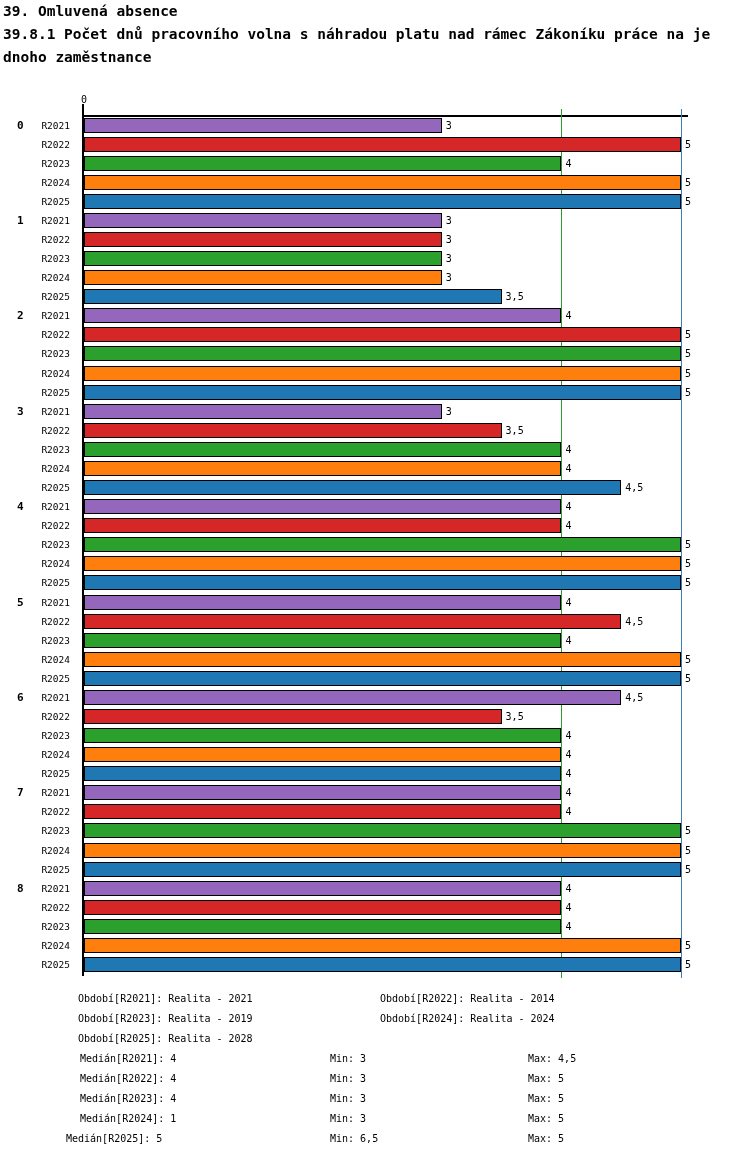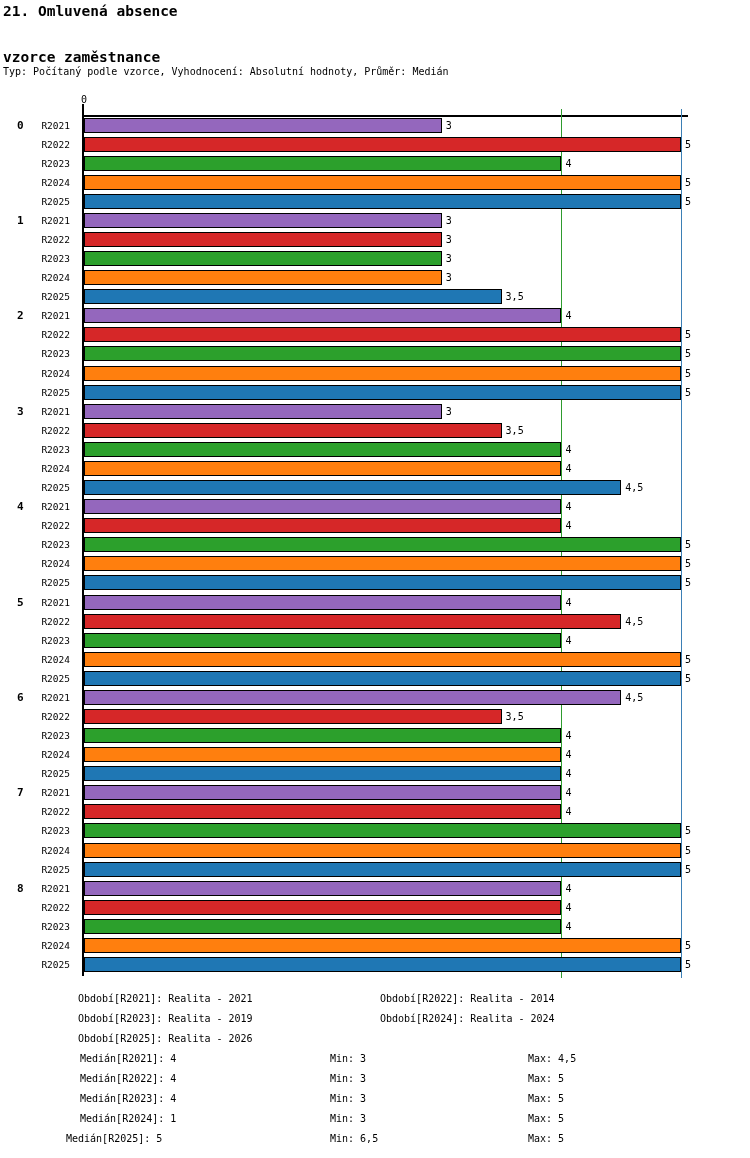--- a/index.html
+++ b/index.html
@@ -52,23 +52,23 @@
   }
   .legend-item,.stat-item{
     position:absolute;font-size:10px;white-space:pre;
   }
 </style>
 </head>
 <body>
 
 <div class="page">
 
-  <div class="title-line" style="top:3px">21. Omluvená absence</div>
-  <div class="title-line" style="top:49px">vzorce zaměstnance</div>
-  <div class="subtitle">Typ: Počítaný podle vzorce, Vyhodnocení: Absolutní hodnoty, Průměr: Medián</div>
+  <div class="title-line" style="top:3px">39. Omluvená absence</div>
+  <div class="title-line" style="top:26px">39.8.1 Počet dnů pracovního volna s náhradou platu nad rámec Zákoníku práce na je</div>
+  <div class="title-line" style="top:49px">dnoho zaměstnance</div>
 
   <div class="chart" id="chart">
     <div class="zero-label">0</div>
     <div class="y-axis"></div>
     <div class="top-axis"></div>
   <div class="ref-line" style="left: 560.9px; top: 19px; height: 869px; background: rgb(46, 155, 46);"></div>
       <div class="ref-line" style="left: 680.5px; top: 19px; height: 869px; background: rgb(59, 127, 181);"></div>
       <div class="group-label" style="top: 27.5px;">0</div>
       <div class="series-label" style="top: 27.5px;">R2021</div>
       <div class="bar" style="left: 84px; top: 27.5px; width: 357.8px; background: rgb(148, 103, 189);"></div>
@@ -213,21 +213,21 @@
       <div class="series-label" style="top: 867.02px;">R2025</div>
       <div class="bar" style="left: 84px; top: 867.02px; width: 597px; background: rgb(31, 119, 180);"></div>
       <div class="bar-value" style="left: 685px; top: 867.02px;">5</div>
     </div>
 
   <div>
     <div class="legend-item" style="left:78px; top:993px">Období[R2021]: Realita - 2021</div>
     <div class="legend-item" style="left:380px;top:993px">Období[R2022]: Realita - 2014</div>
     <div class="legend-item" style="left:78px; top:1013px">Období[R2023]: Realita - 2019</div>
     <div class="legend-item" style="left:380px;top:1013px">Období[R2024]: Realita - 2024</div>
-    <div class="legend-item" style="left:78px; top:1033px">Období[R2025]: Realita - 2026</div>
+    <div class="legend-item" style="left:78px; top:1033px">Období[R2025]: Realita - 2028</div>
   </div>
 
   <div>
     <div class="stat-item" style="left:80px; top:1053px">Medián[R2021]: 4</div>
     <div class="stat-item" style="left:330px;top:1053px">Min: 3</div>
     <div class="stat-item" style="left:528px;top:1053px">Max: 4,5</div>
 
     <div class="stat-item" style="left:80px; top:1073px">Medián[R2022]: 4</div>
     <div class="stat-item" style="left:330px;top:1073px">Min: 3</div>
     <div class="stat-item" style="left:528px;top:1073px">Max: 5</div>

